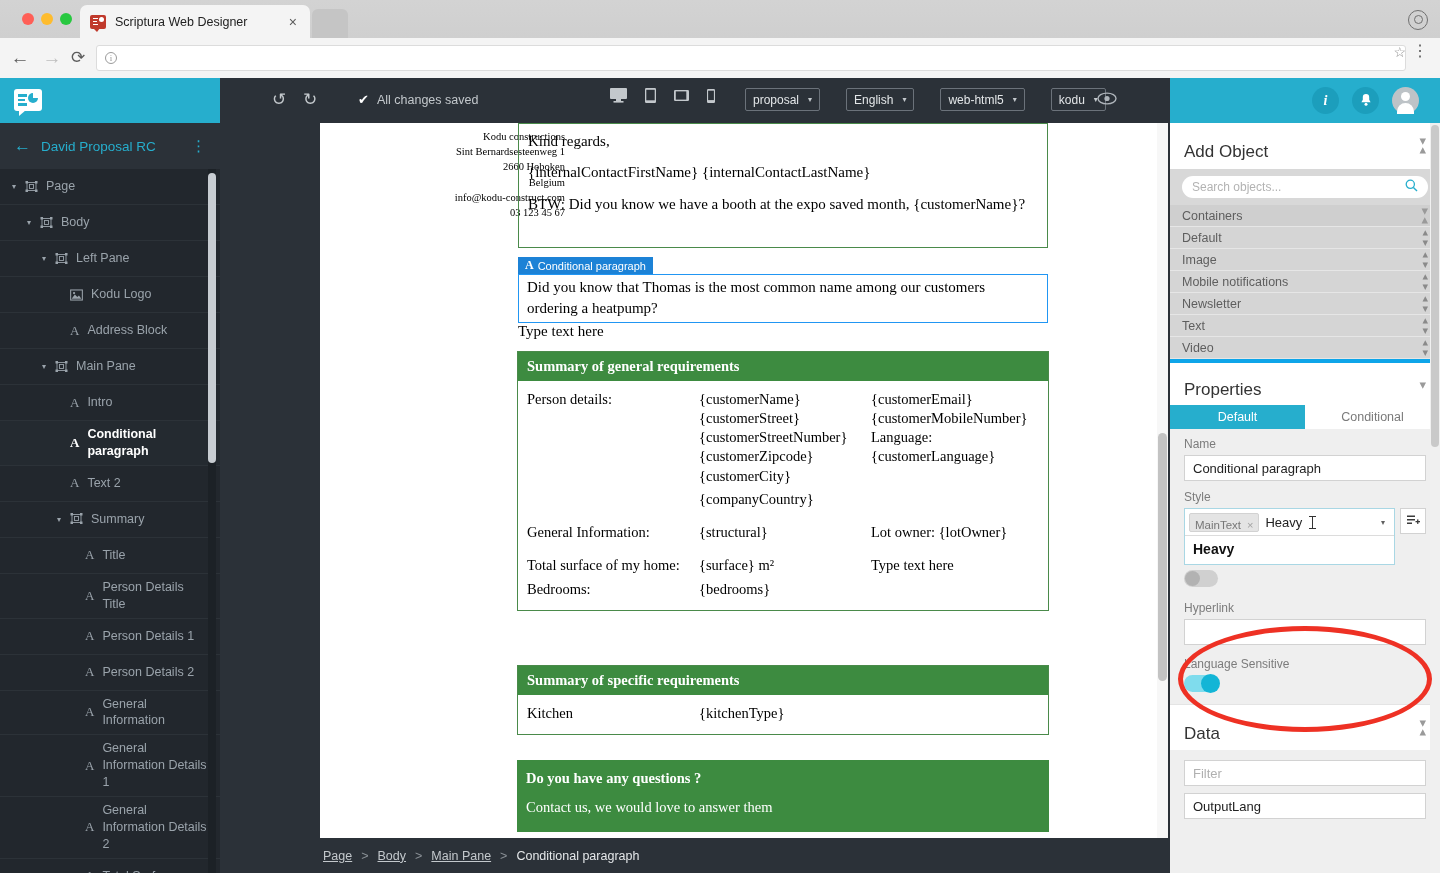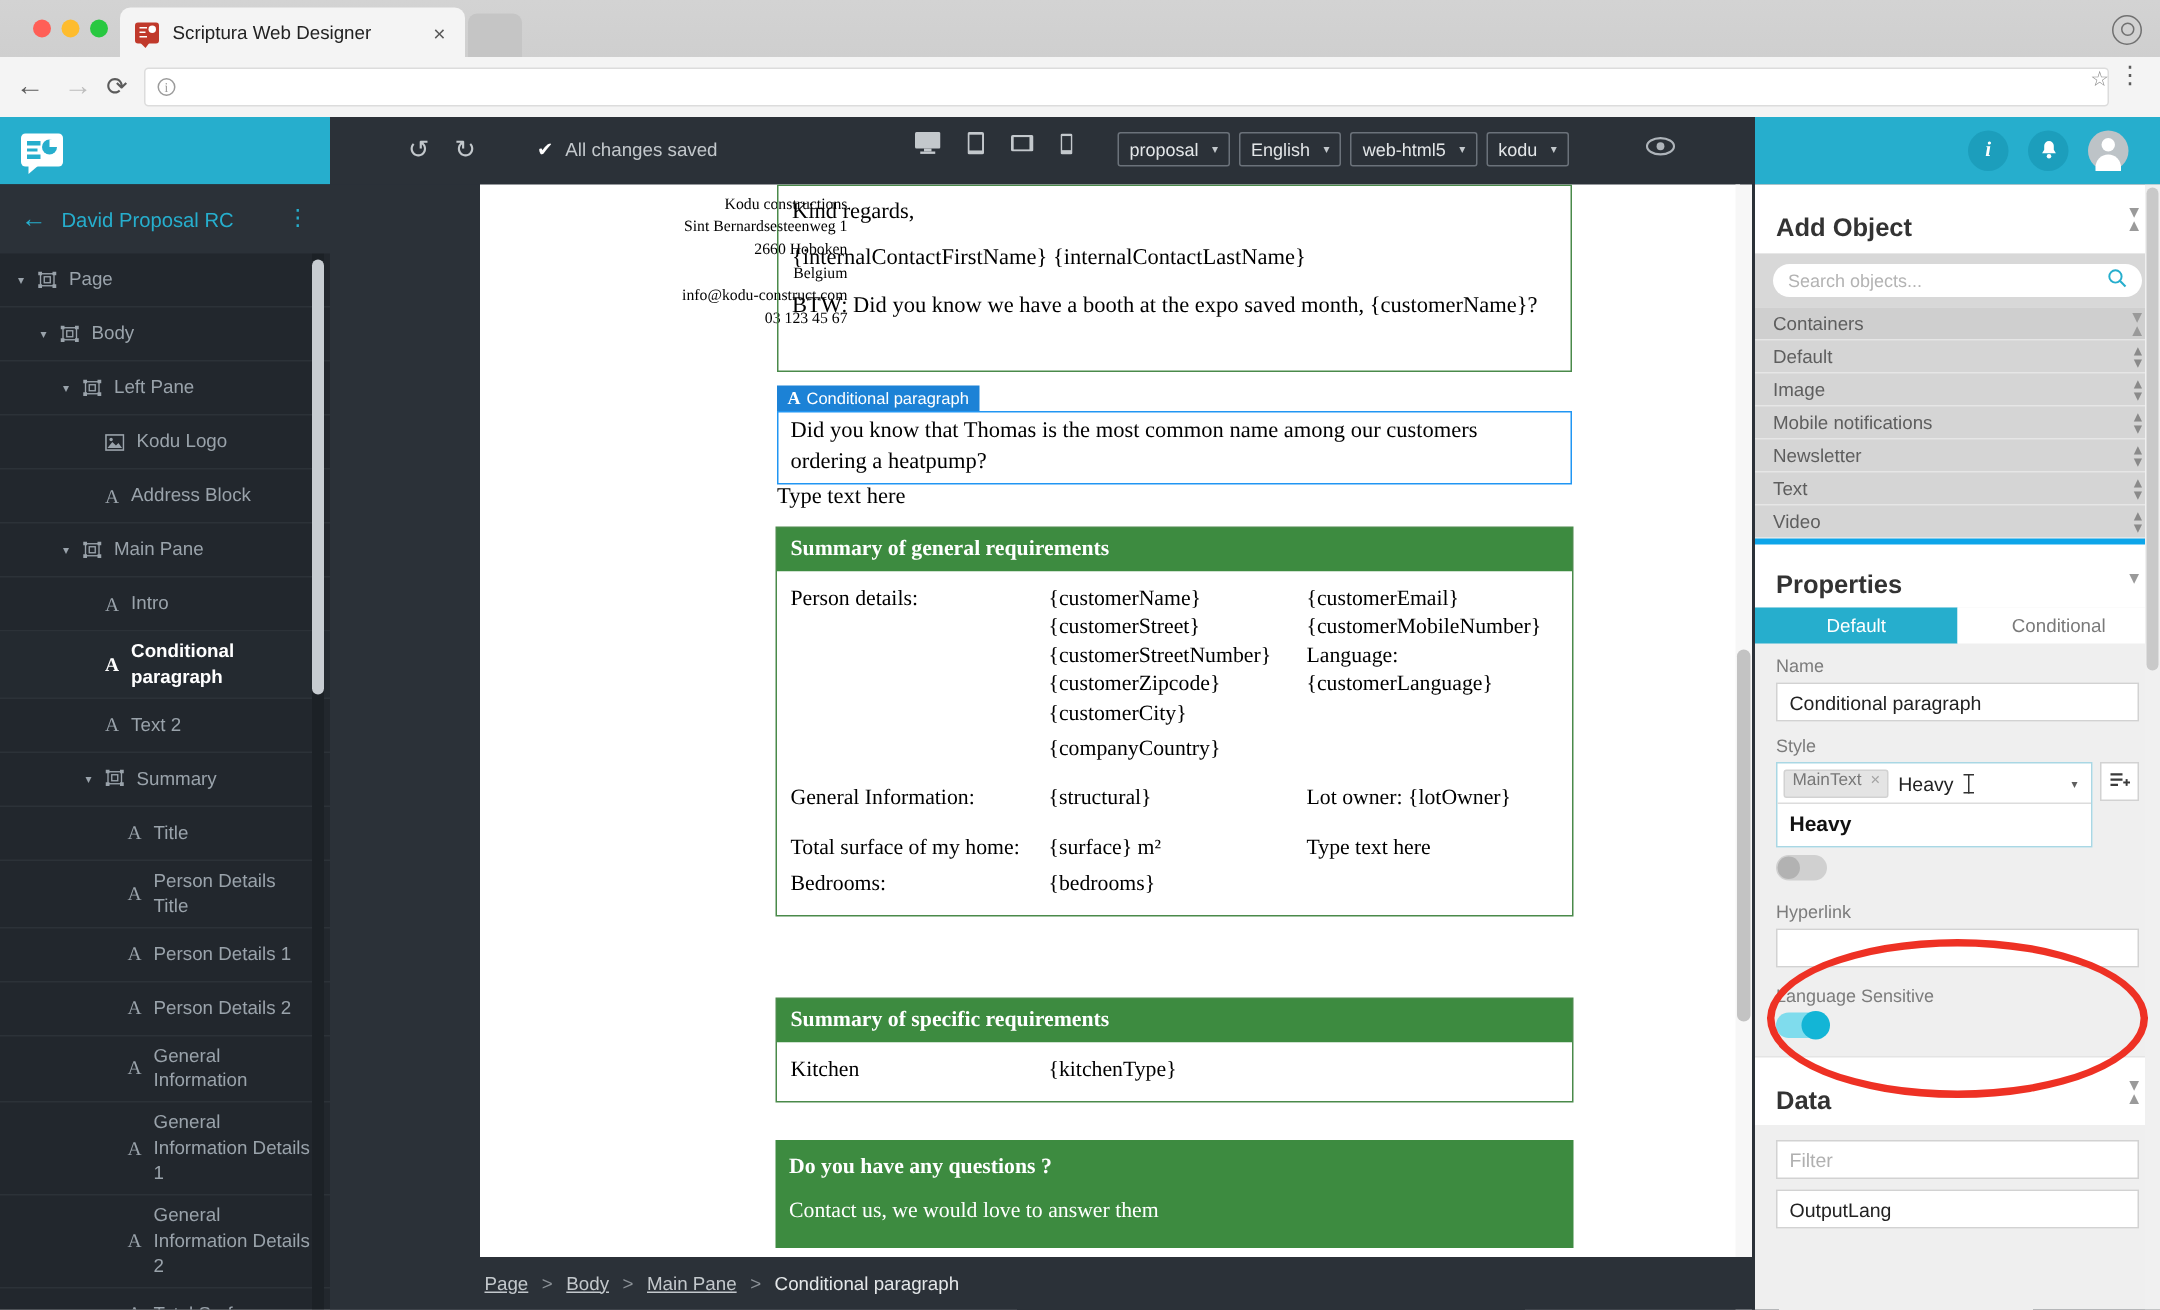--- a/index.html
+++ b/index.html
@@ -91,21 +91,21 @@
   #undo-btn { left:52px; }
   #redo-btn { left:83px; }
   #saved-status { position:absolute; left:138px; top:14px; display:flex; align-items:center;
                   color:#c3c8cc; font-size:12.5px; white-space:nowrap; }
   #saved-check { margin-right:8px; font-size:13px; color:#fff; }
 
   #device-group { position:absolute; left:390px; top:10px; display:flex; align-items:center; gap:18px; }
   .dev { cursor:pointer; }
   .dev svg { display:block; }
 
-  #selects { position:absolute; left:525px; top:10px; display:flex; align-items:center; gap:6px; }
+  #selects { position:absolute; left:525px; top:10px; display:flex; align-items:center; gap:26px; }
   .sel { border:1px solid #6b727a; border-radius:2px; height:23px; display:flex; align-items:center;
          padding:0 7px; color:#e3e6e8; font-size:12px; cursor:pointer; background:transparent; }
   .sel .caret { margin-left:9px; font-size:8px; color:#c3c8cc; }
   #preview-eye { position:absolute; left:877px; top:13px; cursor:pointer; }
 
   #topbar-right { position:absolute; left:1170px; top:0; width:270px; height:45px; background:#26aecd; }
   .circ-btn { position:absolute; top:9px; width:27px; height:27px; border-radius:50%;
               background:#1c9ebc; color:#fff; text-align:center; cursor:pointer; }
   #info-btn { left:142px; font-size:14px; line-height:27px; font-family:"Liberation Serif",serif;
               font-weight:700; font-style:italic; }
@@ -173,21 +173,21 @@
               font-size:12.5px; color:#c3c8cc; }
   #crumbbar a { color:#c3c8cc; text-decoration:underline; cursor:pointer; }
   #crumbbar .sep { margin:0 9px; color:#8b9197; }
   #crumbbar .cur { color:#e4e7e9; }
 
   
   #rightpanel { position:absolute; left:1170px; top:45px; width:270px; height:750px;
                 background:#efefef; overflow:hidden; }
   .panel-head { background:#fff; height:46px; display:flex; align-items:center;
                 padding:0 14px; }
-  .panel-head h2 { font-size:17px; font-weight:700; color:#333; flex:1;margin-top:12px; }
+  .panel-head h2 { font-size:17px; font-weight:400; color:#333; flex:1;margin-top:12px; }
   .collapse-ico { color:#9a9a9a; font-size:13px; cursor:pointer; line-height:10px; }
   .collapse-ico .a { display:block; }
   .collapse-ico .b { display:block; transform:scaleY(-1); }
 
   #search-wrap { background:#d8d8d8; padding:7px 12px; }
   #search-box { background:#fff; border-radius:12px; height:22px; display:flex; align-items:center;
                 padding:0 10px; }
   #search-box input { border:0; outline:0; flex:1; font-size:12px; color:#777;
                       font-family:"Liberation Sans",sans-serif; background:transparent; }
   #search-box input::placeholder { color:#b3b3b3; }
@@ -207,21 +207,21 @@
   .ptab.active { background:#26aecd; color:#fff; }
   .ptab.inactive { background:#fff; color:#7a7a7a; }
   .prop-body { background:#efefef; padding:8px 14px 12px; }
   .prop-label { font-size:12px; color:#7c7c7c; margin-bottom:4px; }
   .prop-input { background:#fff; border:1px solid #d2d2d2; height:26px; width:100%;
                 display:flex; align-items:center; padding:0 8px; font-size:13px; color:#222; }
   #style-row { display:flex; align-items:flex-start; gap:5px; position:relative; }
   #style-combo { flex:1; background:#fff; border:1px solid #a9d7e4; position:relative; }
   #style-combo-top { height:26px; display:flex; align-items:center; padding:3px 4px; }
   .chip { background:#e4e4e4; border:1px solid #d2d2d2; border-radius:2px; height:19px;
-          display:flex; align-items:flex-start; padding:0 5px; font-size:11.5px; color:#777;
+          display:flex; align-items:flex-end; padding:0 5px; font-size:11.5px; color:#777;
           margin-right:6px; }
   .chip .x { margin-left:6px; color:#a3a3a3; cursor:pointer; font-size:11px; }
   #style-typed { font-size:13px; color:#222; }
   #style-caret-ico { position:absolute; right:9px; top:9px; font-size:8px; color:#5f5f5f; }
   #style-cursor { display:inline-block; width:1px; height:13px; background:#333; margin-left:10px;
                   position:relative; }
   #style-cursor:before, #style-cursor:after { content:""; position:absolute; left:-3px;
                   width:7px; height:1px; background:#333; }
   #style-cursor:before { top:0; } #style-cursor:after { bottom:0; }
   #style-dropdown { border-top:1px solid #dcdcdc; padding:5px 8px 7px;

